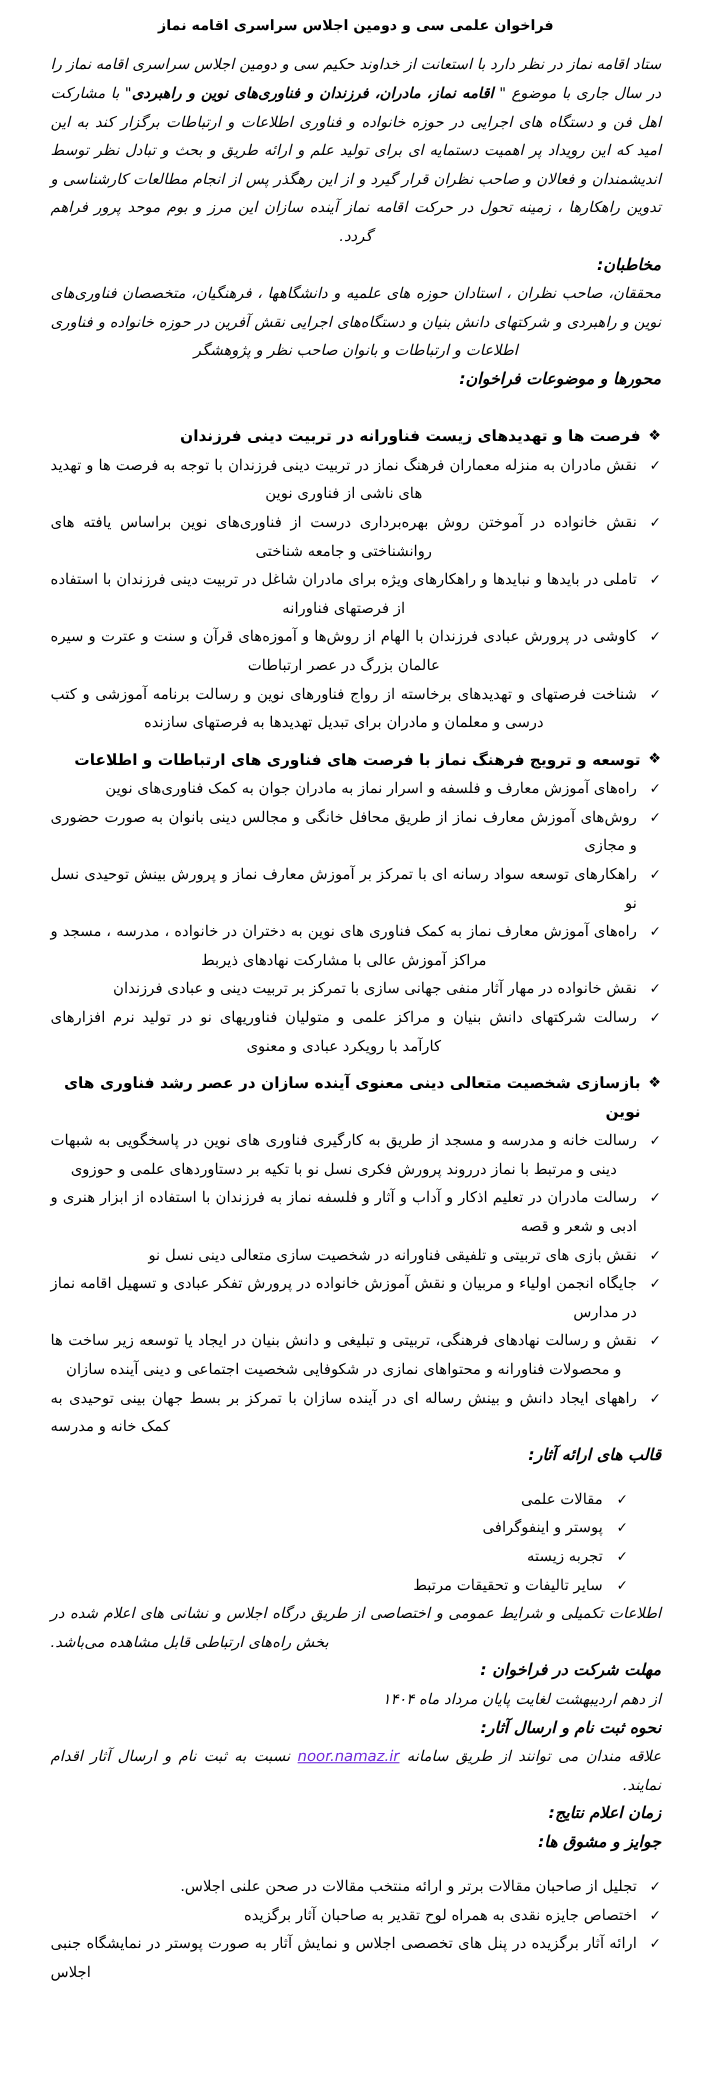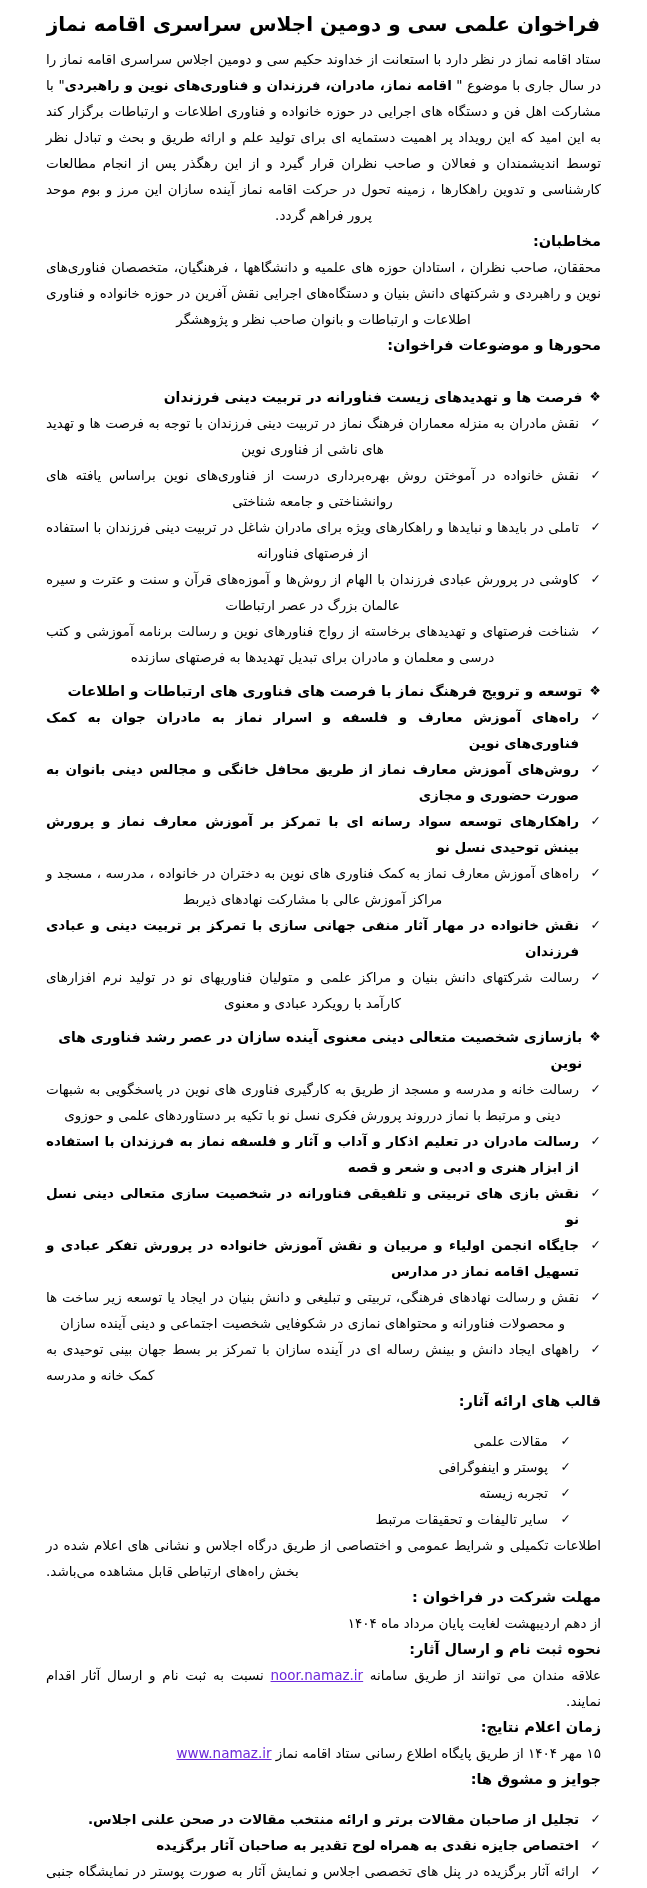--- a/index.html
+++ b/index.html
@@ -3,42 +3,42 @@
 <meta charset="utf-8">
 <style>
   html,body{margin:0;padding:0;background:#ffffff;}
   body{
     width:647px;height:1888px;overflow:hidden;
     font-family:"DejaVu Sans","Liberation Sans",sans-serif;
     color:#000;direction:rtl;font-size:13.5px;
   }
   .page{padding:10px 46px 0 46px;}
   .title{
-    font-size:20px;font-weight:bold;text-align:center;
+    font-size:13px;font-weight:bold;text-align:center;
     line-height:28px;margin:0 0 8px 0;
   }
-  p{margin:0;}
+  p{margin:0;font-style:italic;}
   .body-par{text-align:justify;line-height:26px;}
   .last-center{text-align-last:center;}
   .last-left{text-align-last:left;}
   .last-right{text-align-last:right;}
   .heading{font-weight:bold;font-size:14.5px;line-height:26px;margin:0;}
   .gap8{margin-top:8px;}
   .gap14{margin-top:14px;}
   .gap20{}
   .gap26{margin-top:26px;}
   .topic-heading{
     display:flex;gap:7px;font-weight:bold;font-size:14px;line-height:26px;
     align-items:flex-start;
   }
   .diamond{flex:none;font-size:13px;line-height:26px;}
   .check-item{display:flex;gap:9px;line-height:26px;align-items:flex-start;}
   .check{flex:none;width:13px;font-size:12.5px;line-height:26px;}
   .check-text{flex:1;text-align:justify;text-align-last:center;line-height:26px;}
-  .check-text.lright{text-align-last:right;font-weight:bold;}
+  .check-text.lright{text-align-last:right;}
   .check-text.lleft{text-align-last:left;}
   .fmt-list{padding-right:30px;}
   .fmt-item{display:flex;gap:10px;line-height:26px;}
   .fmt-text{text-align:center;}
   .link{color:#6d28d9;text-decoration:underline;cursor:pointer;}
 </style>
 </head>
 <body>
 
 <div class="page">
@@ -157,21 +157,20 @@
 
   <p class="body-par last-left">اطلاعات تکمیلی و شرایط عمومی و اختصاصی از طریق درگاه اجلاس و نشانی های اعلام شده در بخش راه‌های ارتباطی قابل مشاهده می‌باشد.</p>
 
   <p class="heading">مهلت شرکت در فراخوان :</p>
   <p class="body-par last-right">از دهم اردیبهشت لغایت پایان مرداد ماه ۱۴۰۴</p>
 
   <p class="heading">نحوه ثبت نام و ارسال آثار:</p>
   <p class="body-par last-right"><span>علاقه مندان می توانند از طریق سامانه </span><a class="link">noor.namaz.ir</a><span> نسبت به ثبت نام و ارسال آثار اقدام نمایند.</span></p>
 
   <p class="heading">زمان اعلام نتایج:</p>
-  <p class="body-par last-right"><span>۱۵ مهر ۱۴۰۴ از طریق پایگاه اطلاع رسانی ستاد اقامه نماز  </span><a class="link">www.namaz.ir</a></p>
 
   <p class="heading">جوایز و مشوق ها:</p>
   <div class="gap14"></div>
   <div class="check-item">
       <span class="check">✓</span>
       <span class="check-text lright">تجلیل از صاحبان مقالات برتر و ارائه منتخب مقالات در صحن علنی اجلاس.</span>
     </div>
   <div class="check-item">
       <span class="check">✓</span>
       <span class="check-text lright">اختصاص جایزه نقدی به همراه لوح تقدیر به صاحبان آثار برگزیده</span>

